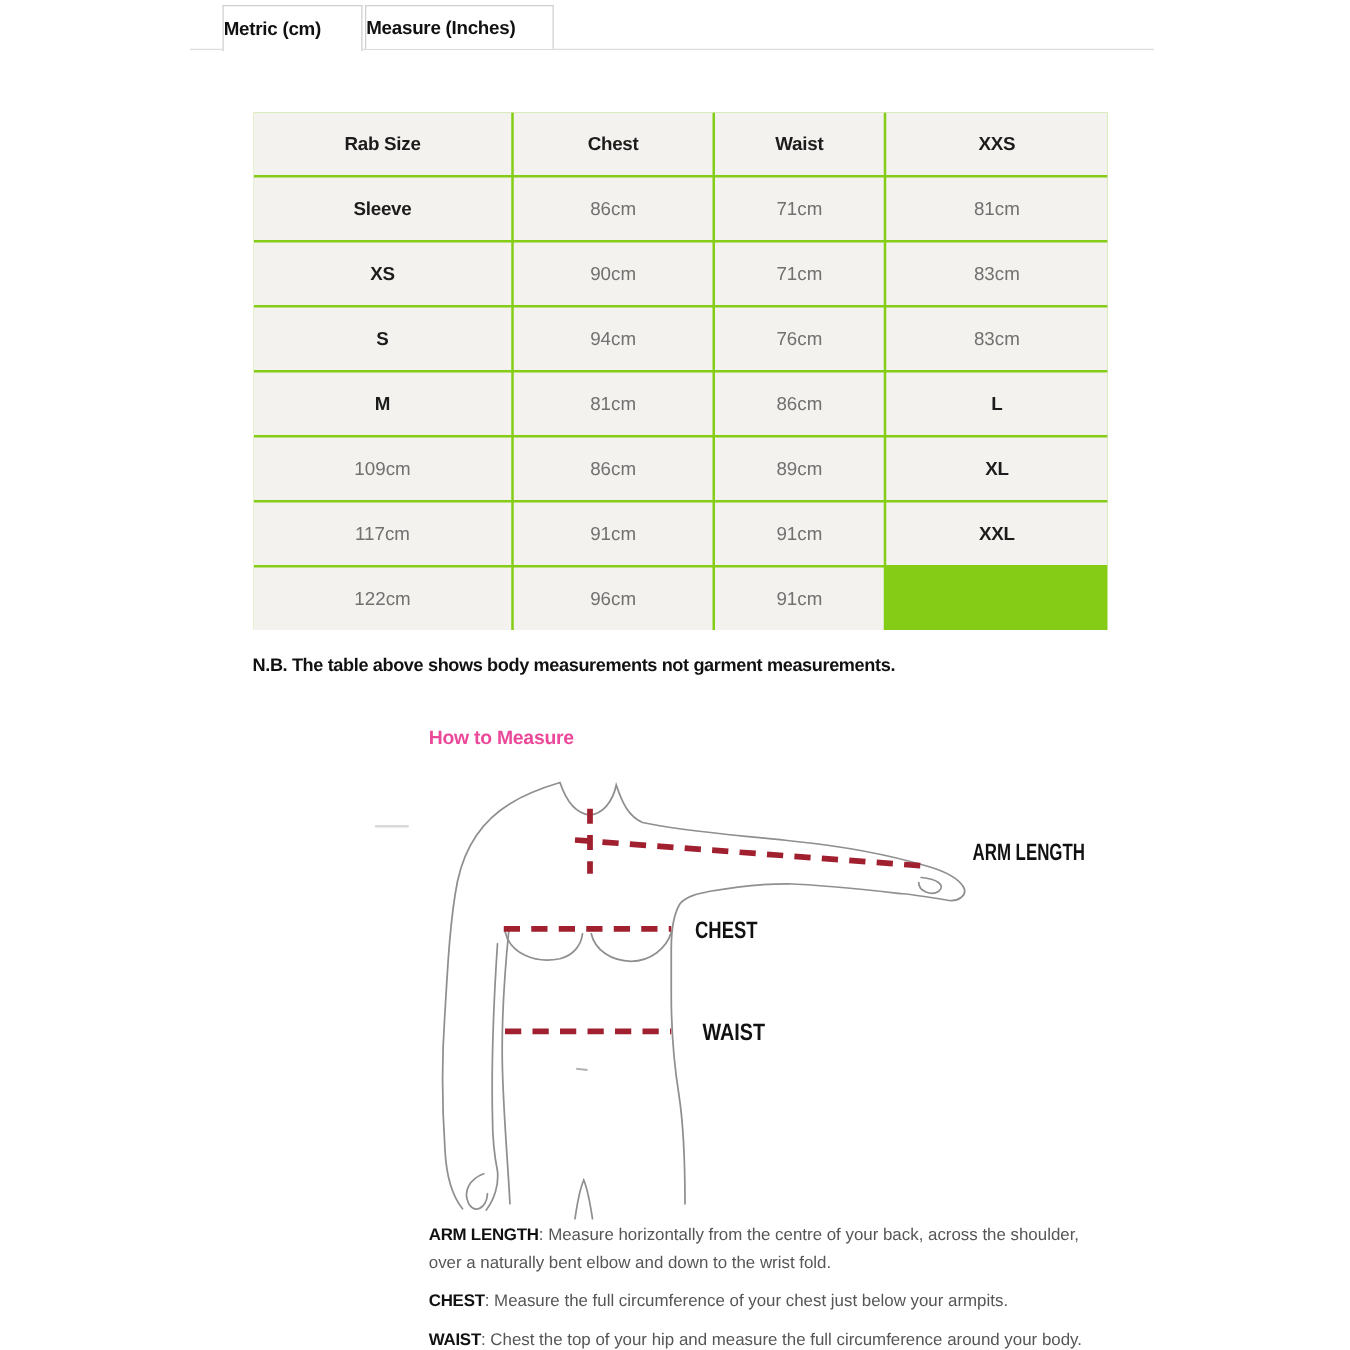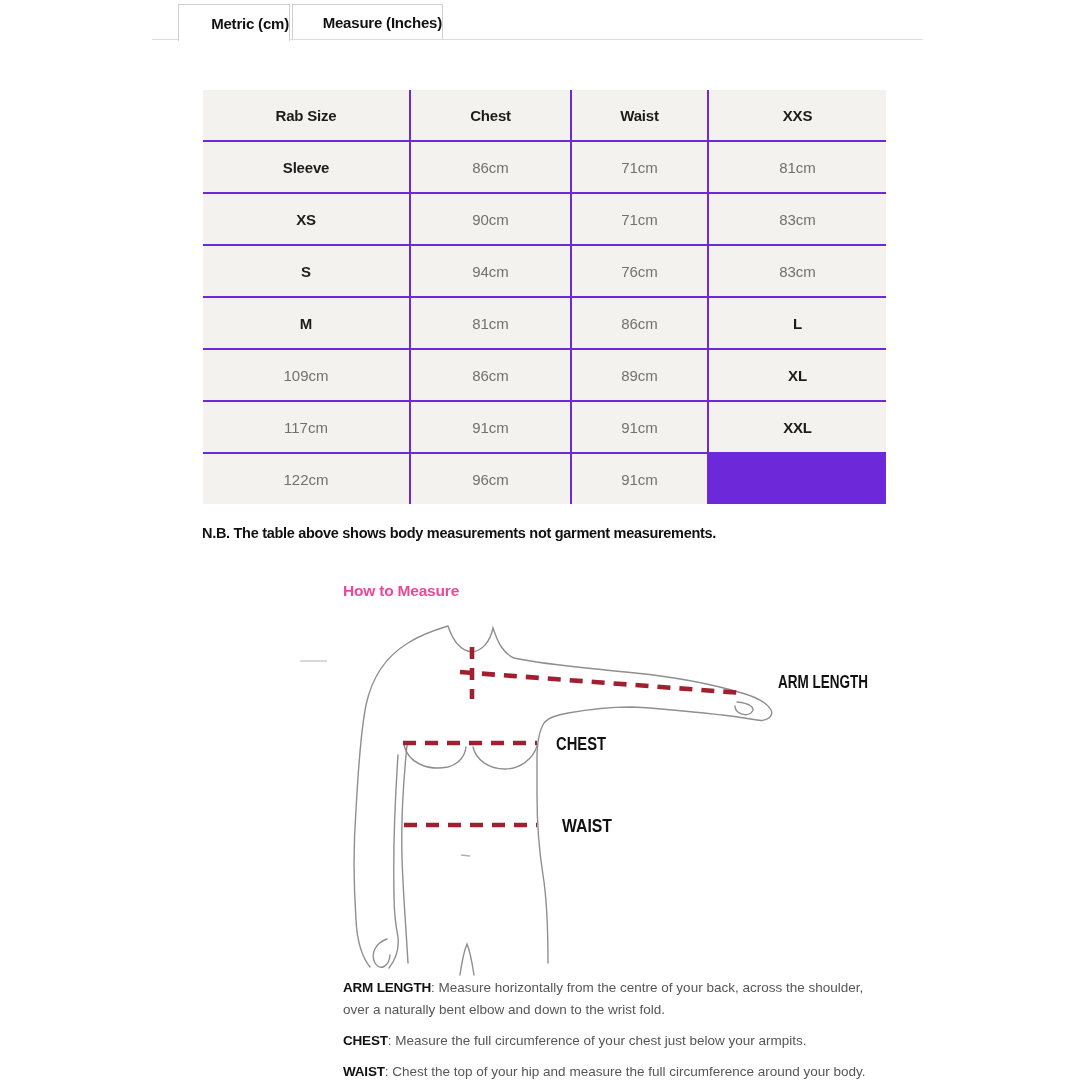--- a/index.html
+++ b/index.html
@@ -3,39 +3,39 @@
 <meta charset="utf-8">
 <style>
   html,body{margin:0;padding:0;background:#ffffff;}
   .page{
     position:relative;width:1080px;height:1080px;background:#ffffff;overflow:hidden;
     font-family:"Liberation Sans", sans-serif;color:#1c1c1c;
   }
   
   .tab{
     position:absolute;top:4px;box-sizing:border-box;background:#ffffff;
-    display:flex;align-items:center;justify-content:flex-end;
+    display:flex;align-items:center;justify-content:flex-start;
     font-weight:bold;font-size:15px;letter-spacing:-0.2px;color:#111;cursor:pointer;
   }
   .tab-active{
     left:178px;width:112px;height:37px;z-index:3;
     border:1px solid #cfcfcf;border-bottom:none;
   }
   .tab-inactive{
     left:292px;width:151px;height:35px;z-index:2;
     border:1px solid #cfcfcf;border-bottom:none;
   }
   .tab-rule{
     position:absolute;top:39px;left:152px;width:771px;height:1px;background:#dcdcdc;z-index:1;
   }
   
   .size-table{
     position:absolute;left:203px;top:90px;width:683px;
     display:grid;grid-template-columns:206px 159px 135px 177px;grid-auto-rows:50px;
-    gap:2px;background:#6d28d9;
+    gap:2px;background:#84cc16;
   }
   .cell{
     background:#f4f2ee;display:flex;align-items:center;justify-content:center;
     font-size:15px;
   }
   .head-cell{font-weight:bold;color:#1c1c1c;letter-spacing:-0.2px;}
   .size-cell{font-weight:bold;color:#1c1c1c;letter-spacing:-0.2px;}
   .value-cell{color:#717171;text-align:right;}
   
   .note{

